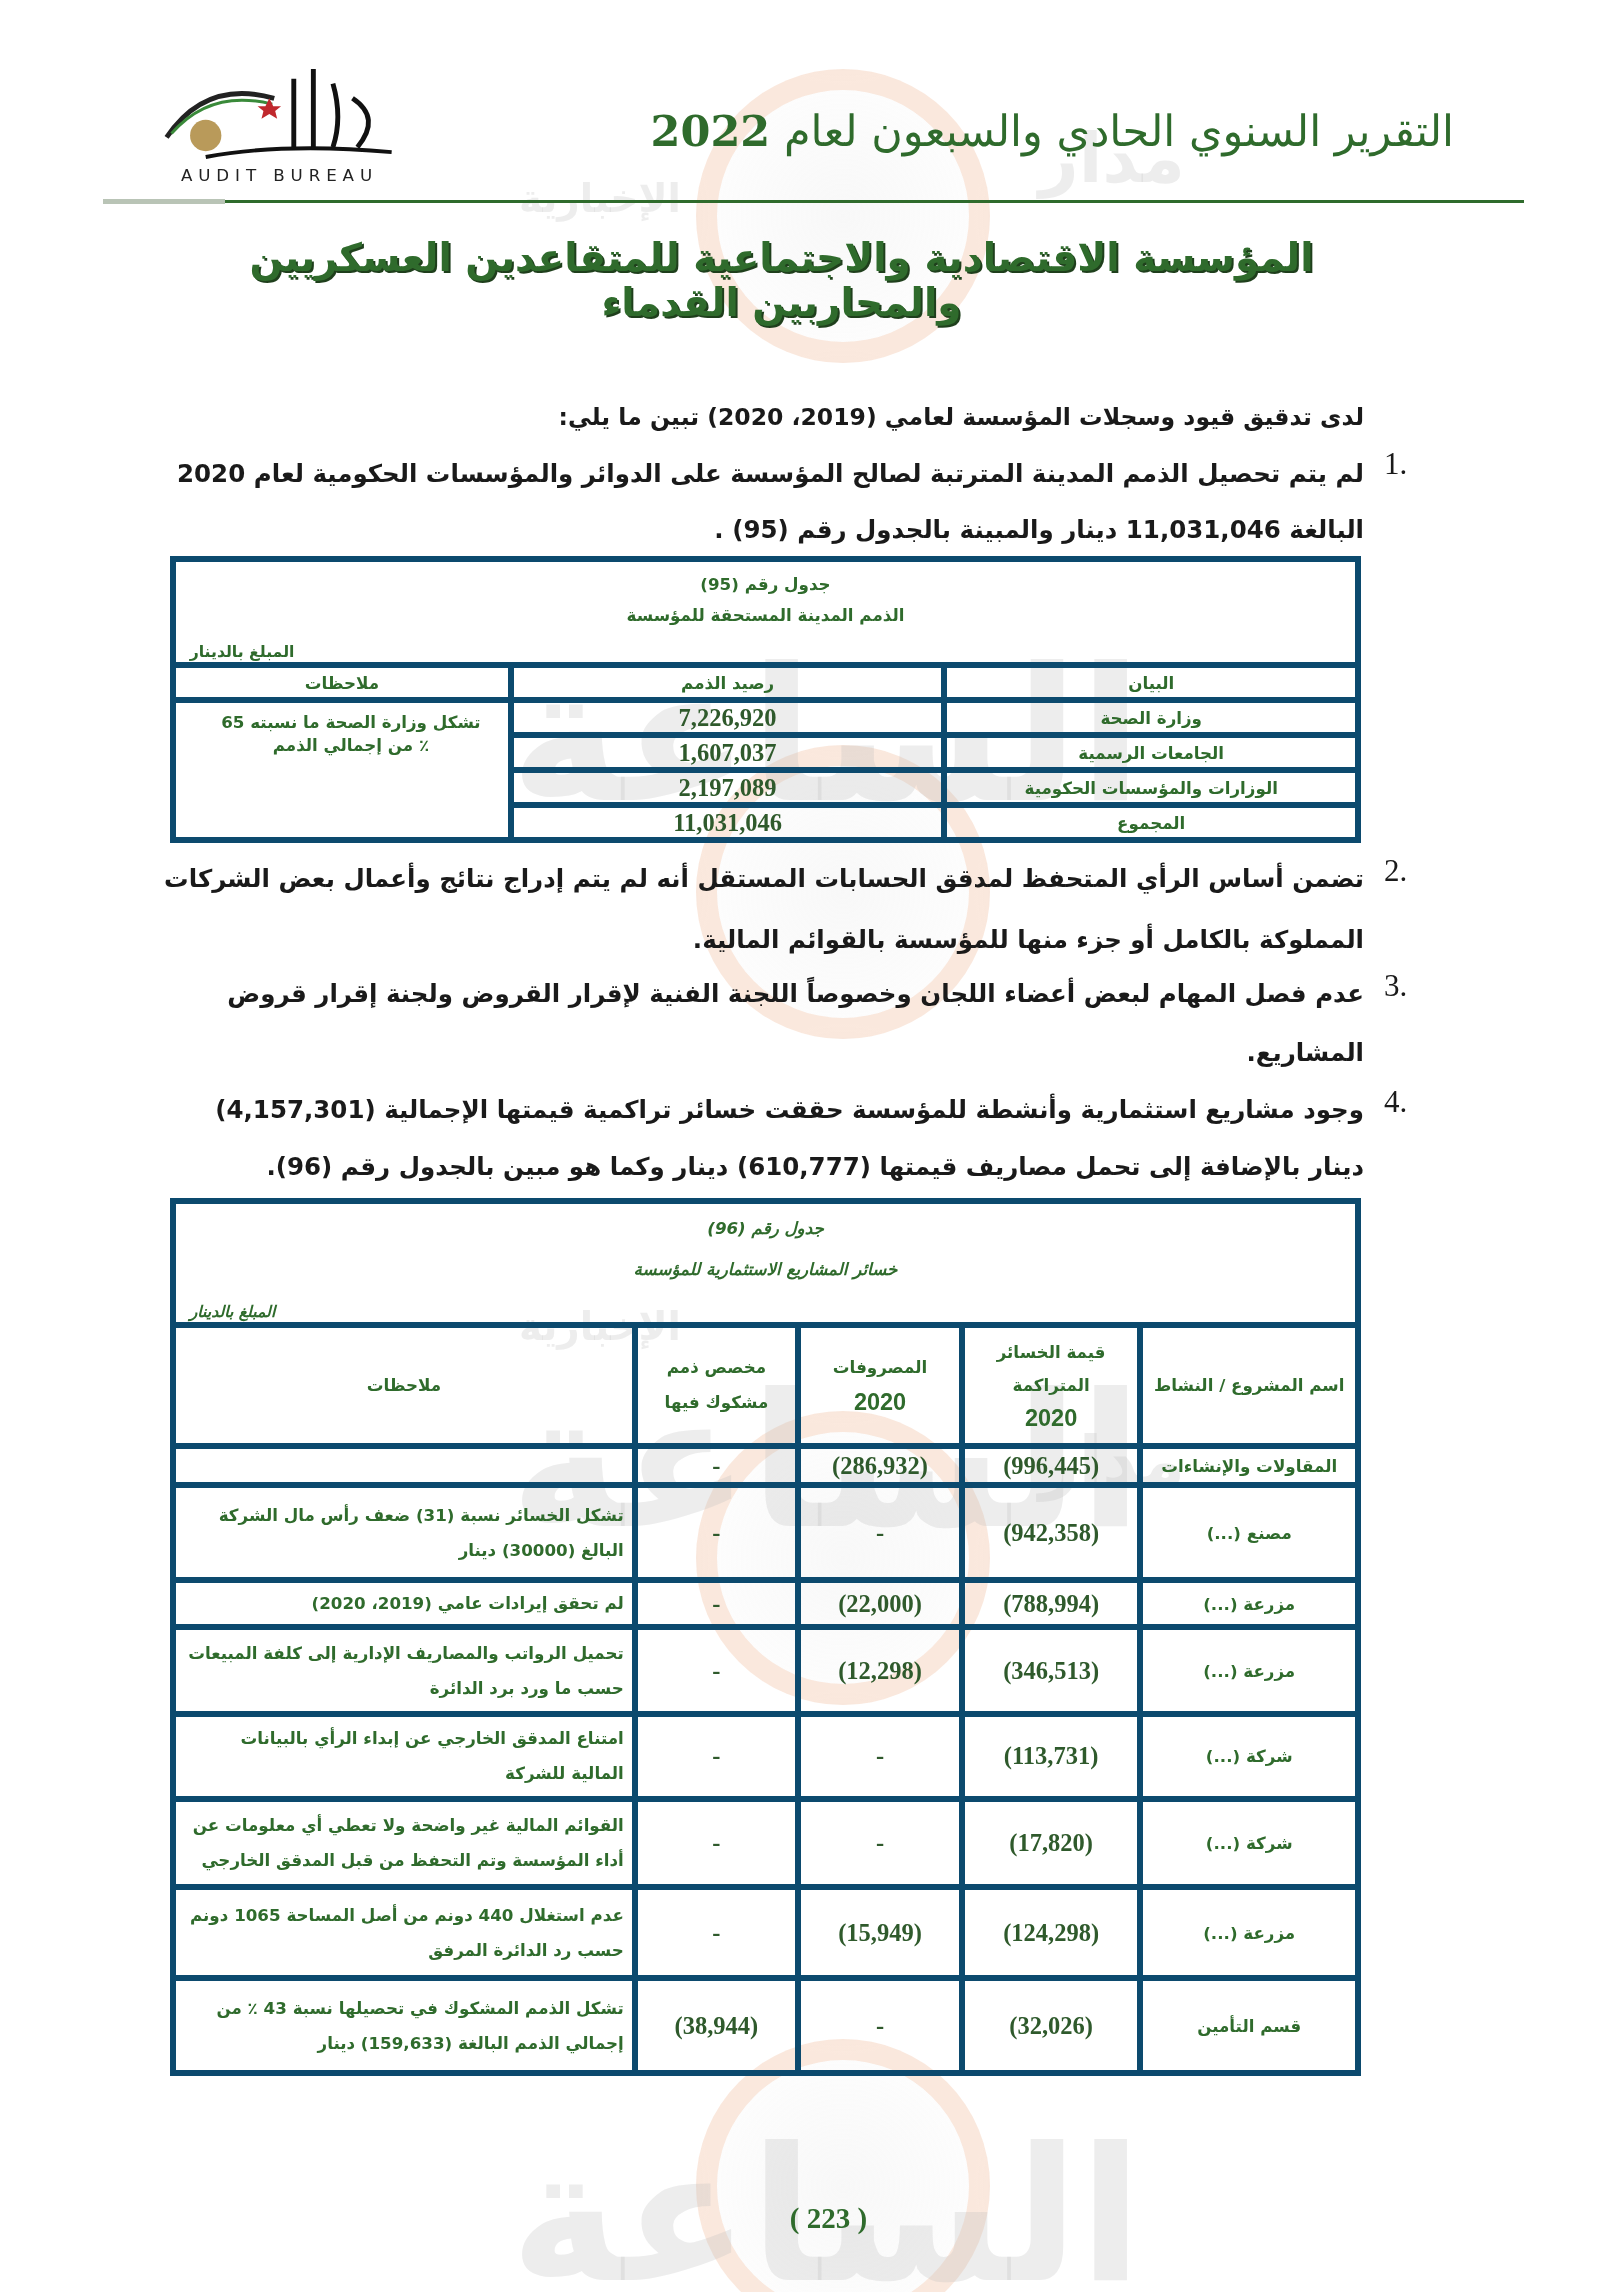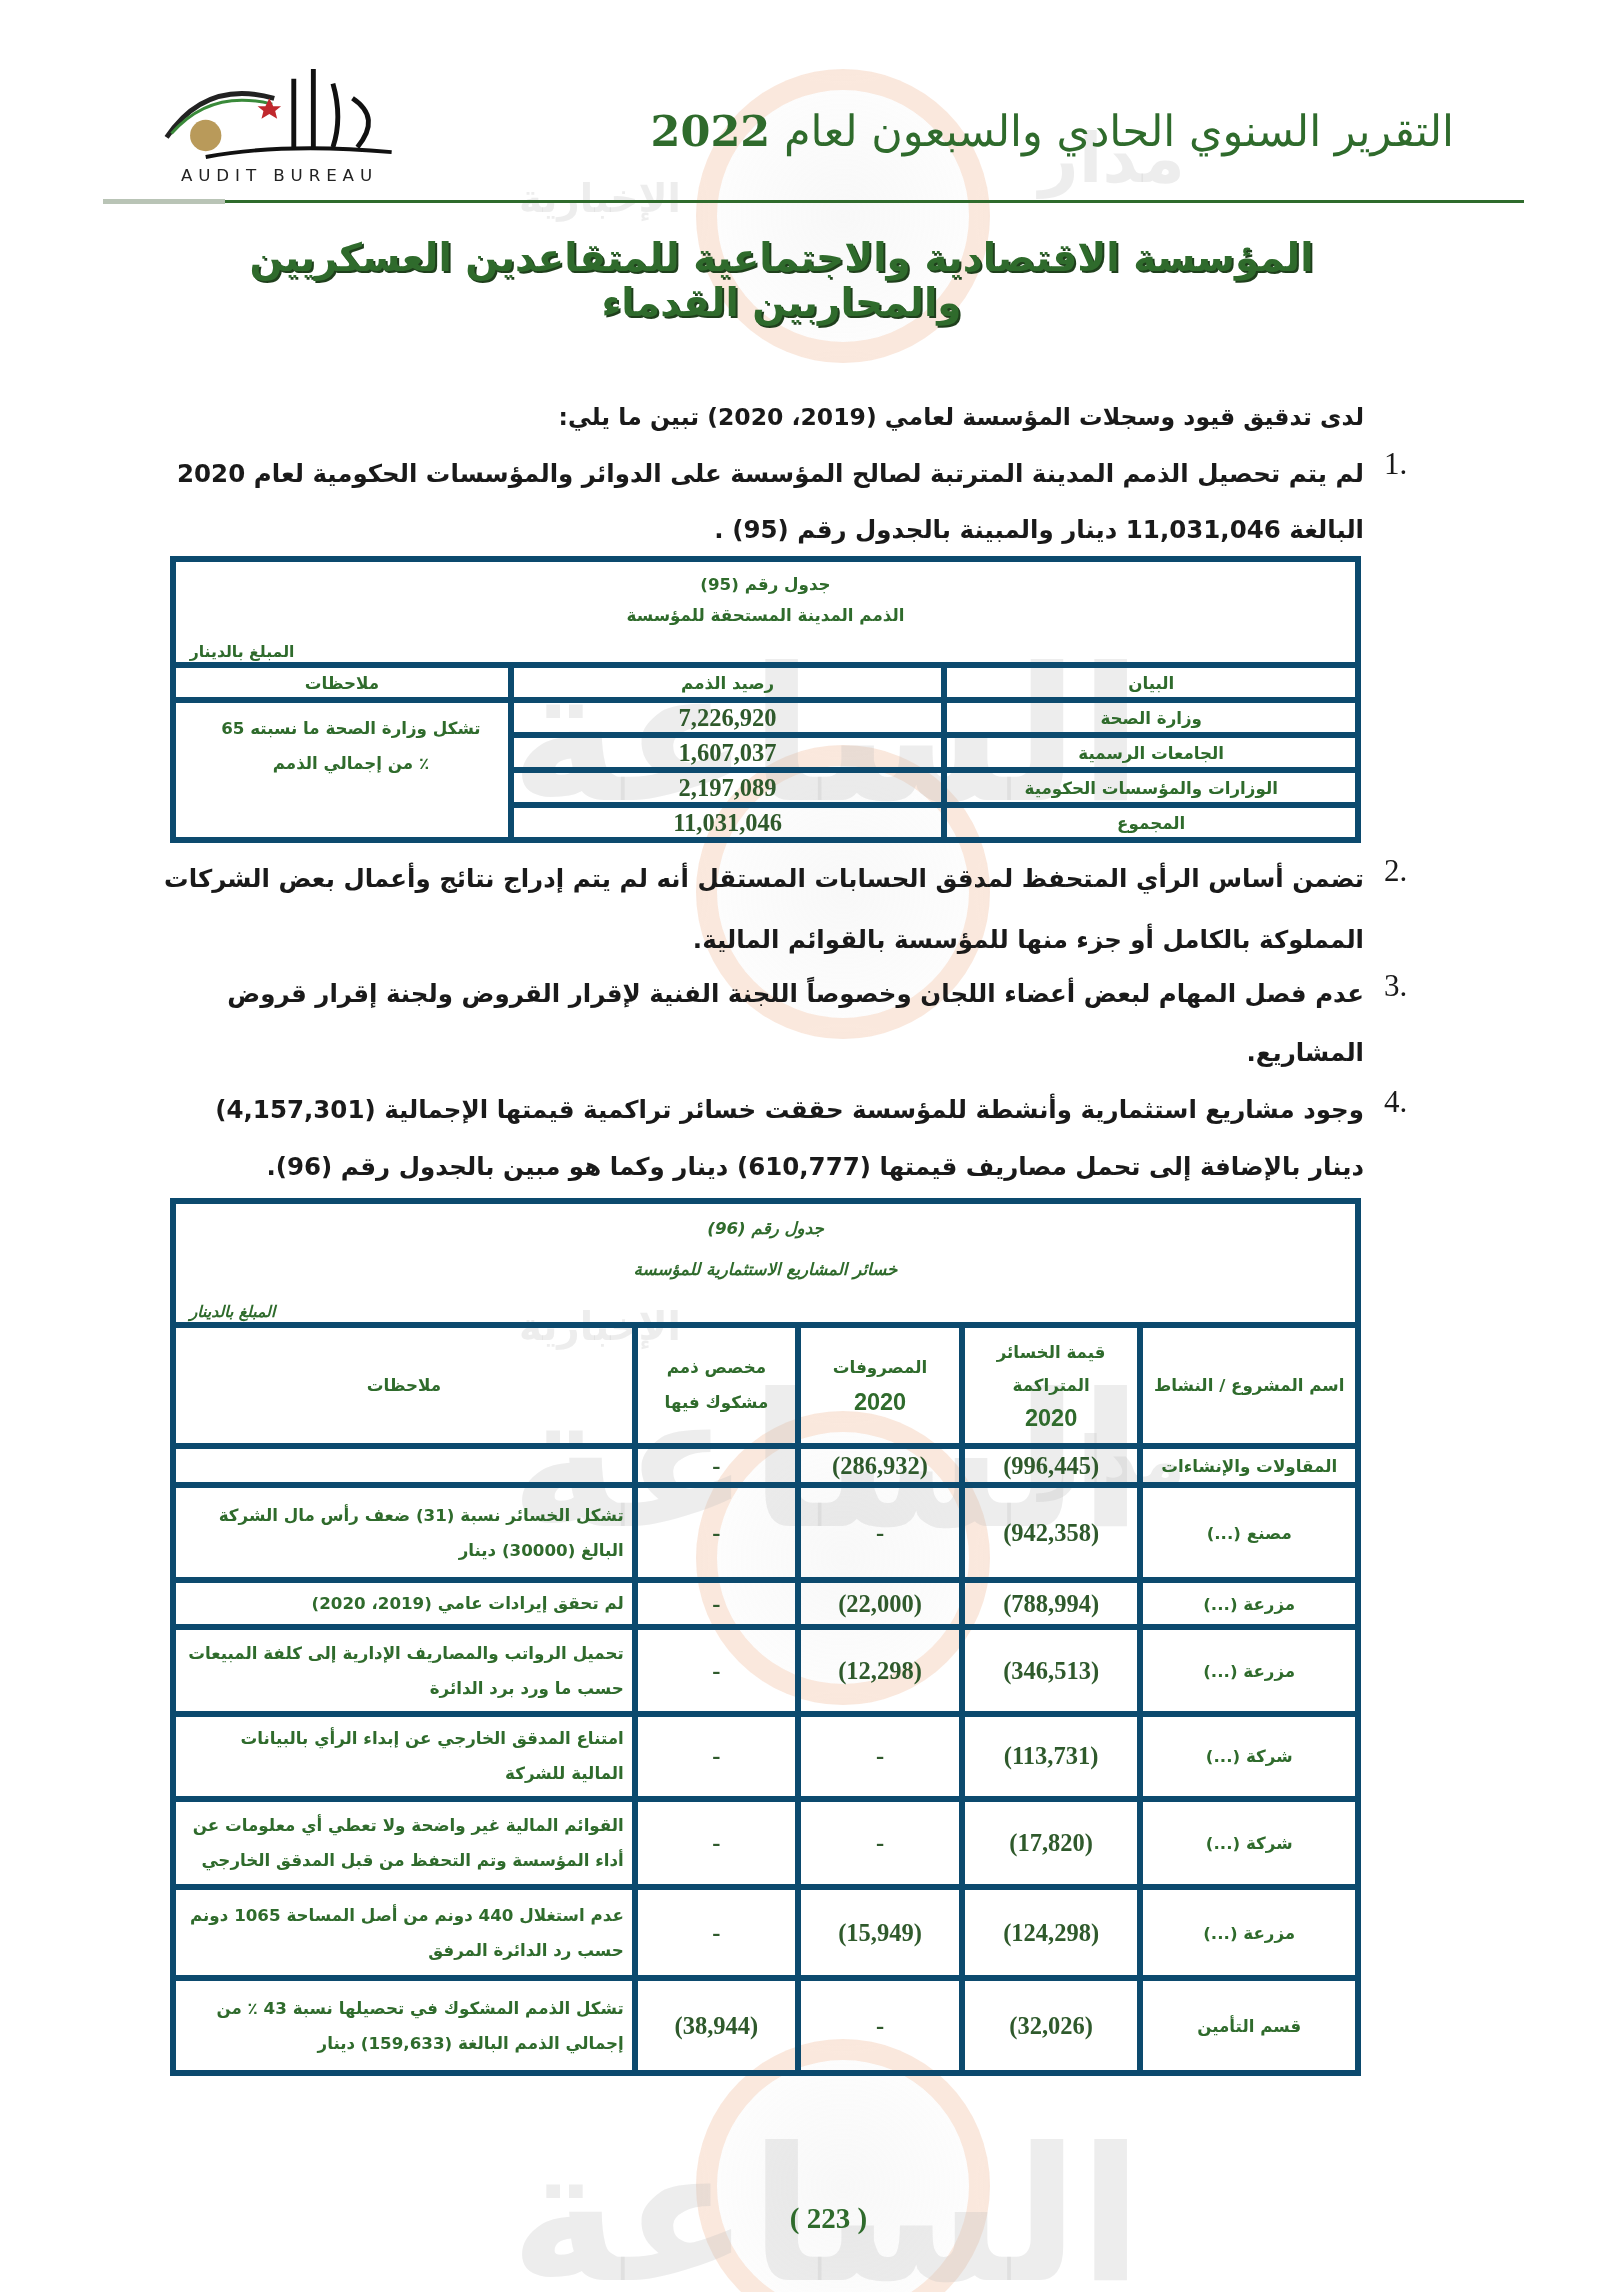--- a/index.html
+++ b/index.html
@@ -104,21 +104,21 @@
     </td>
   </tr>
   <tr style="height:35px;">
     <td class="hdr" style="width:392px;">البيان</td>
     <td class="hdr" style="width:412px;">رصيد الذمم</td>
     <td class="hdr">ملاحظات</td>
   </tr>
   <tr style="height:35px;">
     <td class="hdr">وزارة الصحة</td>
     <td class="val">7,226,920</td>
-    <td rowspan="4" class="hdr" style="vertical-align:top;padding-top:7.8px;line-height:35px;padding-left:39px;padding-right:21px;">تشكل وزارة الصحة ما نسبته 65 ٪ من إجمالي الذمم</td>
+    <td rowspan="4" class="hdr" style="vertical-align:top;padding-top:7.8px;line-height:23px;padding-left:39px;padding-right:21px;">تشكل وزارة الصحة ما نسبته 65 ٪ من إجمالي الذمم</td>
   </tr>
   <tr style="height:35px;">
     <td class="hdr">الجامعات الرسمية</td>
     <td class="val">1,607,037</td>
   </tr>
   <tr style="height:35px;">
     <td class="hdr">الوزارات والمؤسسات الحكومية</td>
     <td class="val">2,197,089</td>
   </tr>
   <tr style="height:35px;">

